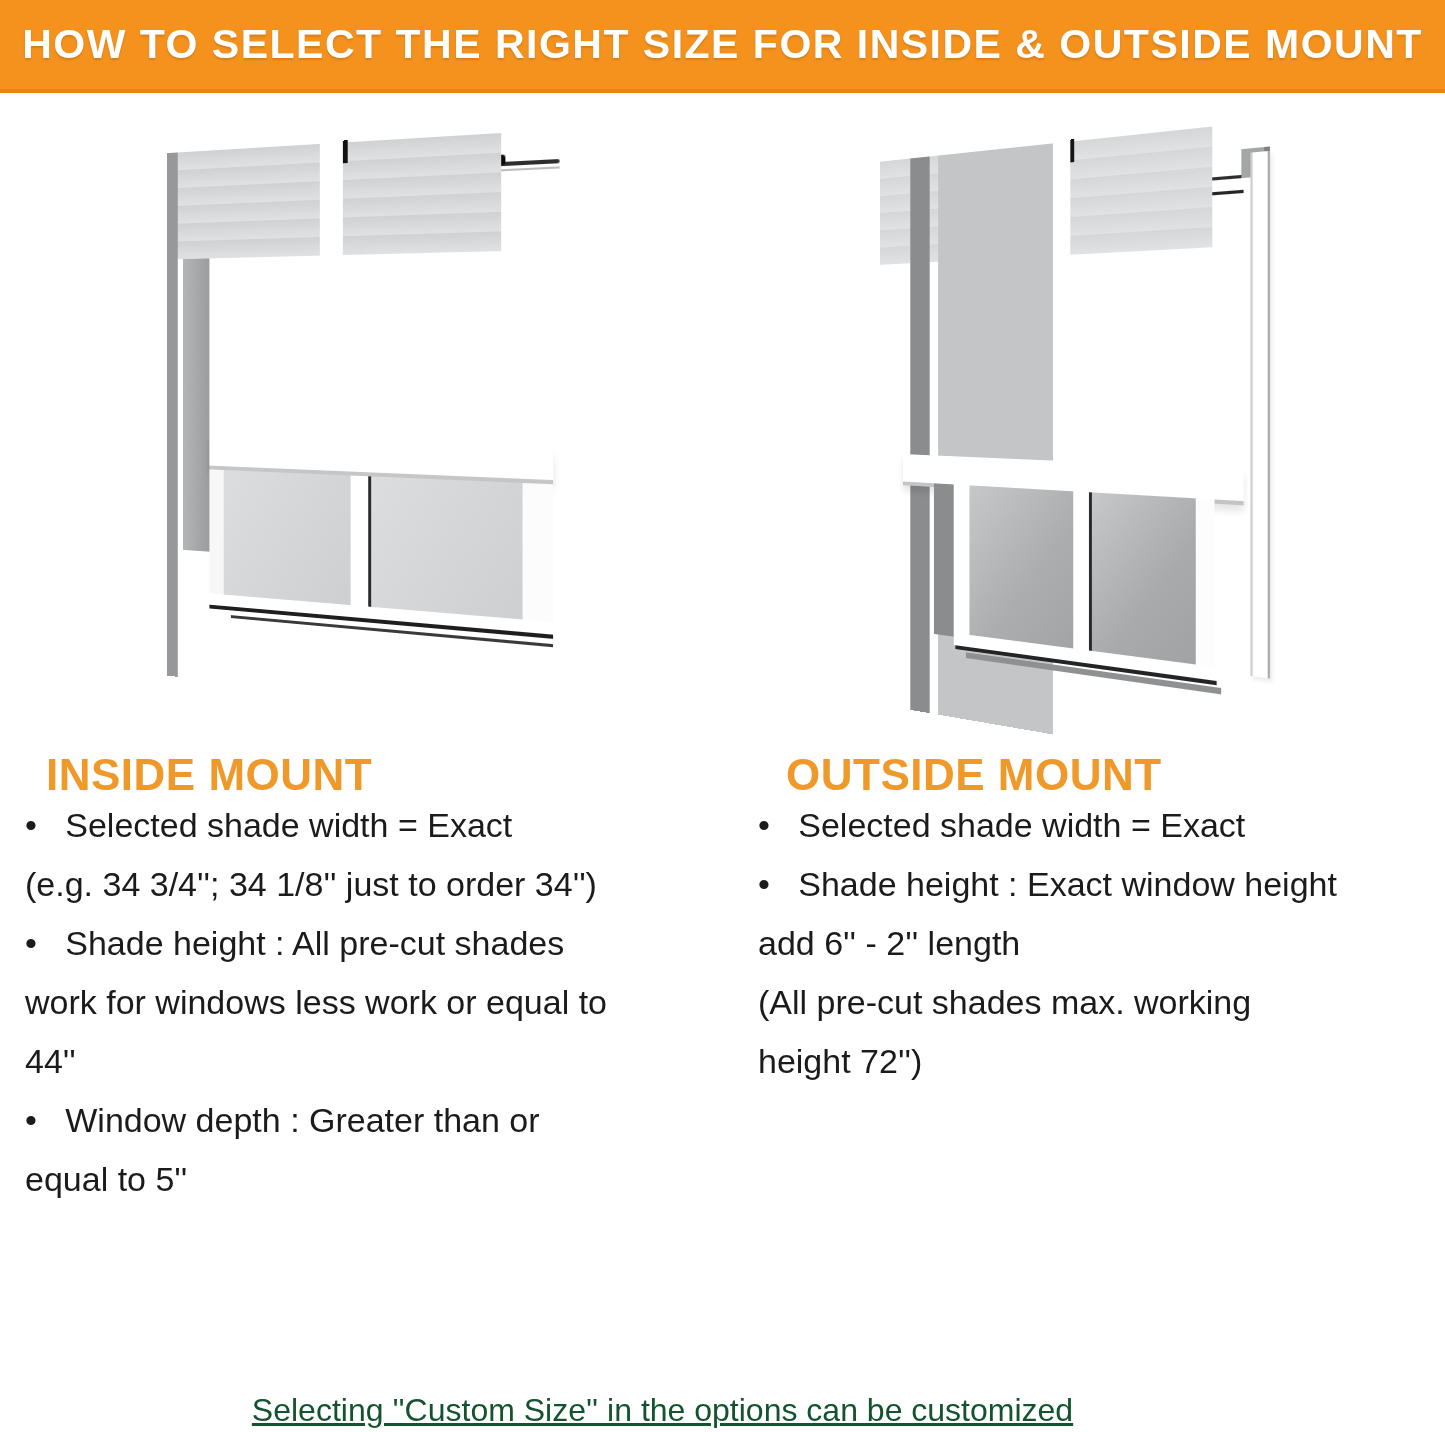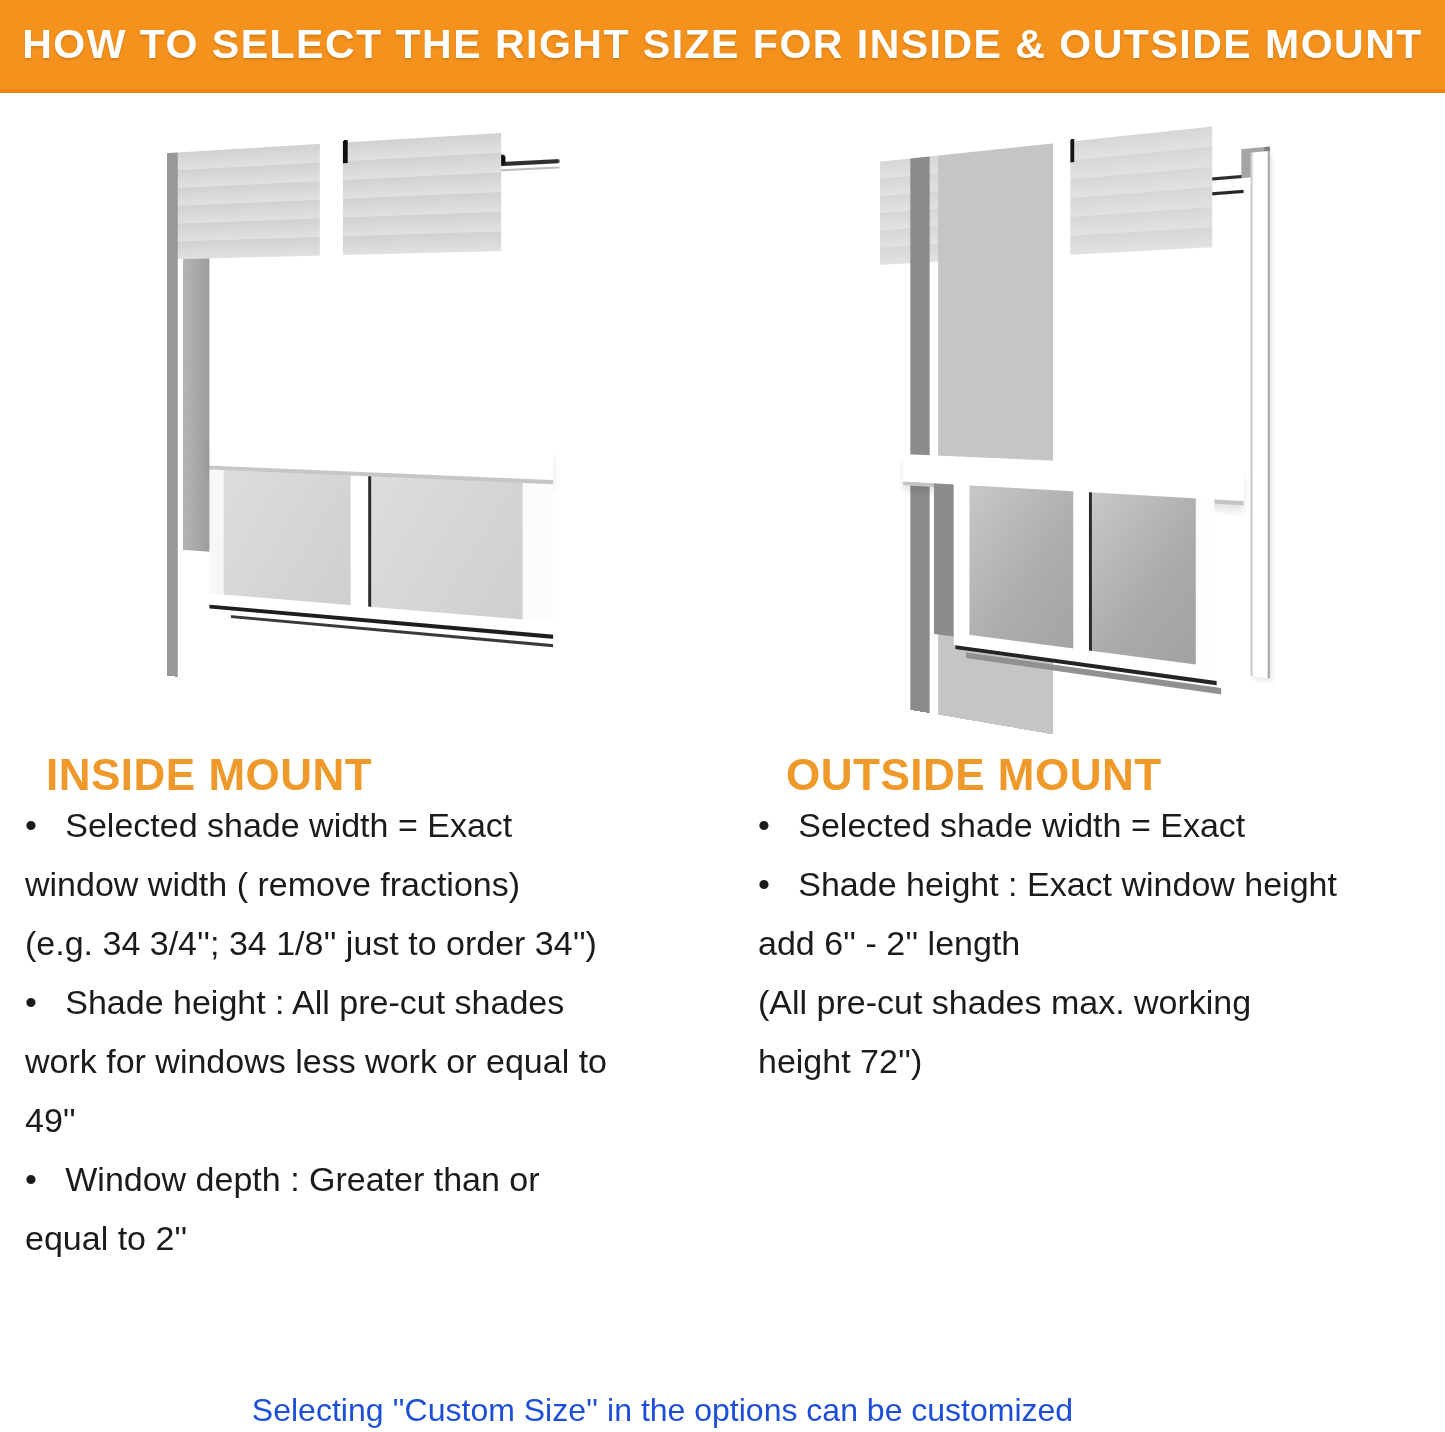--- a/index.html
+++ b/index.html
@@ -31,21 +31,21 @@
   .col { position:absolute; top:796px; }
   .col-inside  { left:25px;  width:700px; }
   .col-outside { left:758px; width:680px; }
   .line {
     font-size:34px; line-height:59px; color:#1B1B1B; white-space:pre;
   }
 
   
   .footer-note {
     position:absolute; left:0; top:1392px; width:1325px; text-align:center;
-    font-size:32px; color:#1d4ed8; white-space:pre;
+    font-size:32px; color:#14532d; white-space:pre;text-decoration:underline;
   }
 
   
   .win { position:absolute; }
   .plane { position:absolute; left:0; top:0; width:100%; height:100%; }
   .plane > div, .plane i { position:absolute; display:block; }
 
   .win-inside { left:150px; top:140px; width:470px; height:560px; }
   .win-inside .plane { transform:perspective(400px) rotateY(-7deg); transform-origin:50% 35%; }
 
@@ -223,27 +223,26 @@
       <div class="ot-wedge"></div>
       <div class="ot-chan"></div>
     </div>
   </div>
 
   <div class="mount-heading heading-outside">OUTSIDE MOUNT</div>
   <div class="mount-heading heading-inside">INSIDE MOUNT</div>
 
   <div class="col col-inside">
     <div class="line">•   Selected shade width = Exact</div>
-    <div class="line">window width ( remove fractions)</div>
     <div class="line">(e.g. 34 3/4''; 34 1/8'' just to order 34'')</div>
     <div class="line">•   Shade height : All pre-cut shades</div>
     <div class="line">work for windows less work or equal to</div>
-    <div class="line">49''</div>
+    <div class="line">44''</div>
     <div class="line">•   Window depth : Greater than or</div>
-    <div class="line">equal to 2''</div>
+    <div class="line">equal to 5''</div>
   </div>
 
   <div class="col col-outside">
     <div class="line">•   Selected shade width = Exact</div>
     <div class="line">•   Shade height : Exact window height</div>
     <div class="line">add 6'' - 2'' length</div>
     <div class="line">(All pre-cut shades max. working</div>
     <div class="line">height 72'')</div>
   </div>
 

